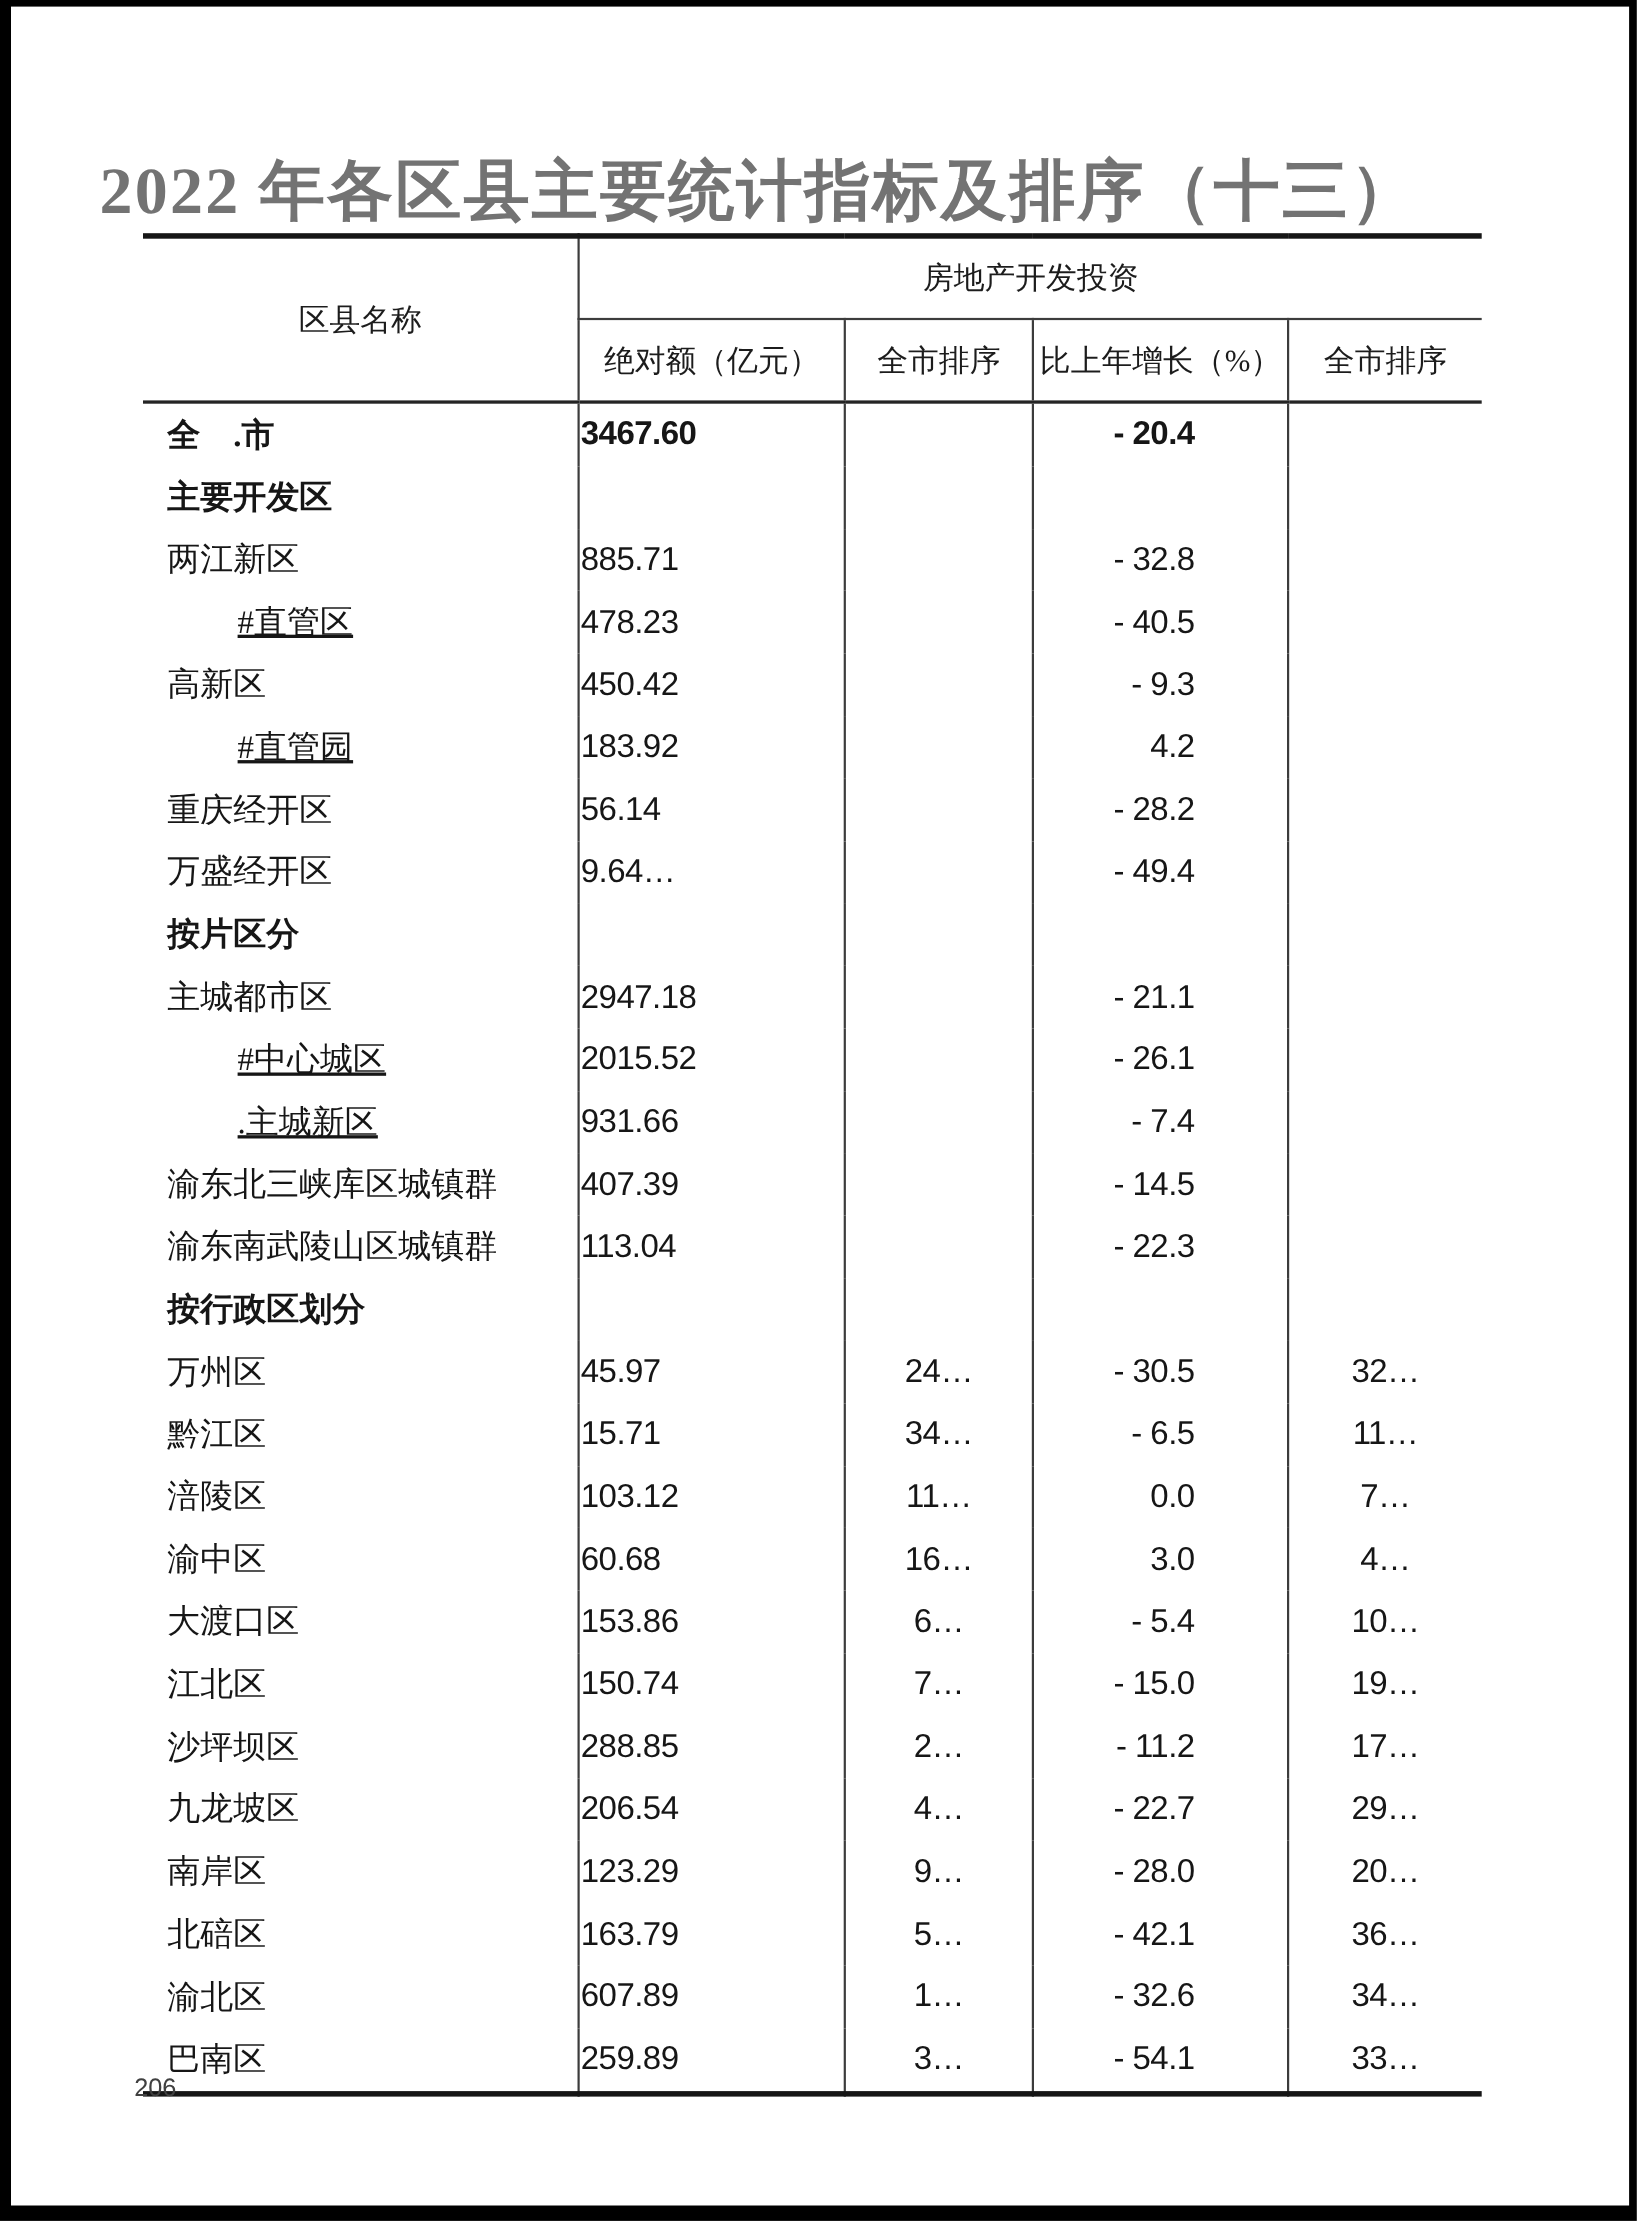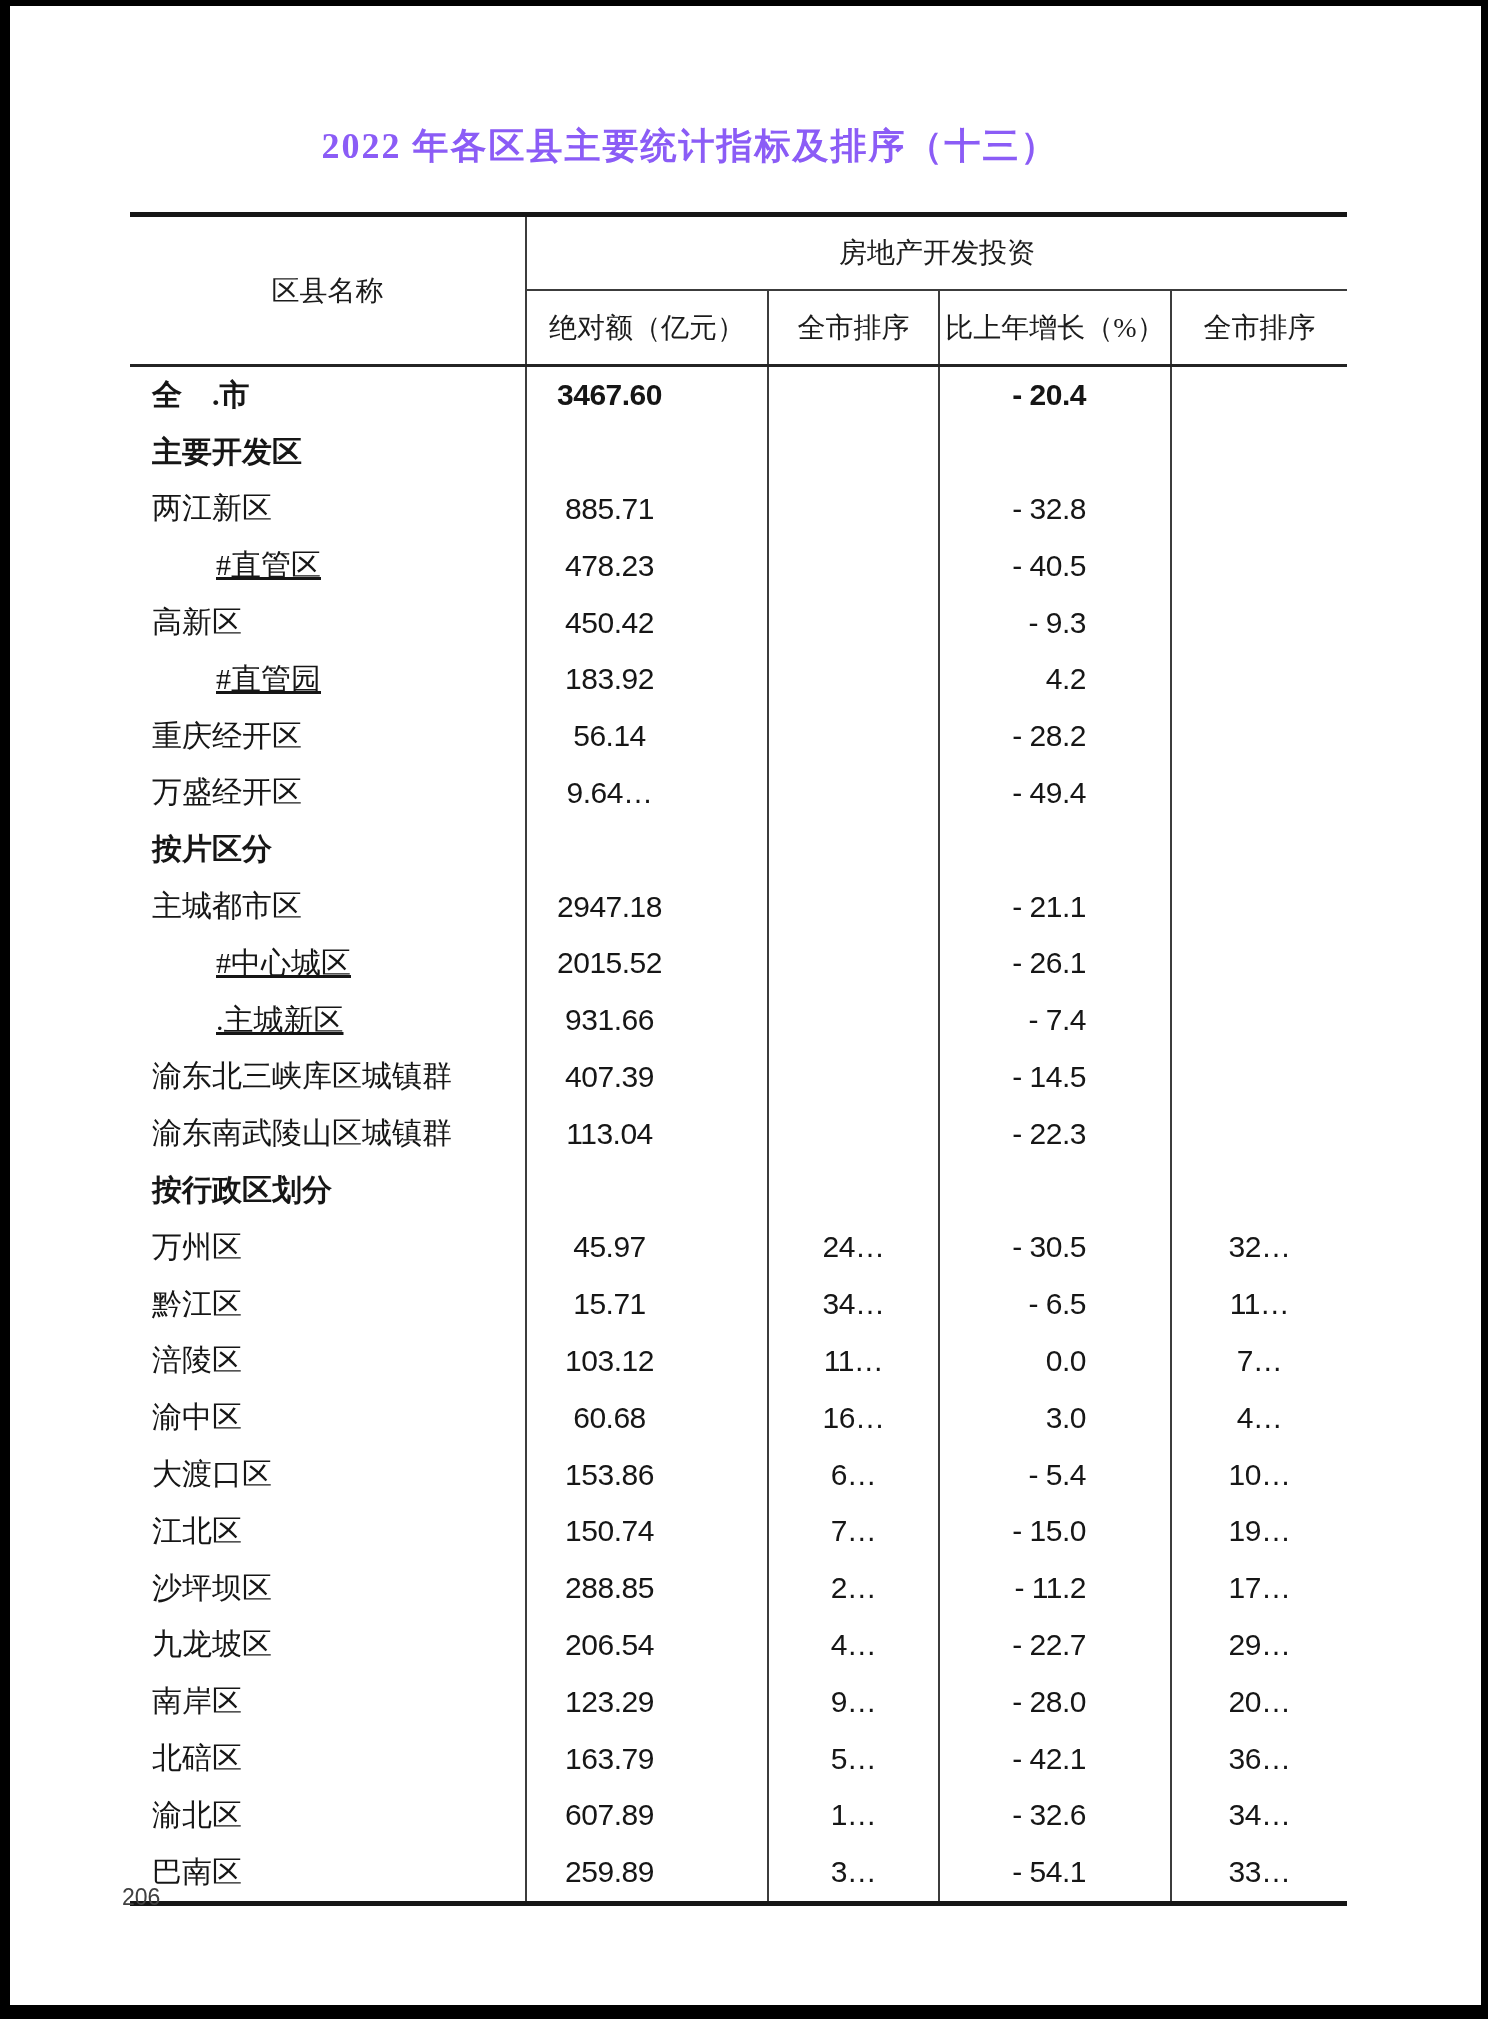--- a/index.html
+++ b/index.html
@@ -11,28 +11,28 @@
   }
   .page {
     position: absolute;
     left: 10px; top: 6px;
     width: 1471px; height: 1999px;
     background: #ffffff;
     overflow: hidden;
   }
   .title {
     position: absolute;
-    left: 60px; top: 116px;
+    left: 60px; top: 128px;
     width: 1240px; margin: 0;
     text-align: center;
     font-family: "Liberation Serif", "DejaVu Serif", serif;
     font-weight: 700;
-    font-size: 36px;
+    font-size: 60px;
     letter-spacing: 2px;
-    color: #8b5cf6;
+    color: #737373;
     white-space: nowrap;
   }
   table.stats-table {
     position: absolute;
     left: 120px; top: 206px;
     width: 1217px;
     border-collapse: collapse;
     table-layout: fixed;
     border-top: 5px solid #161616;
     border-bottom: 5px solid #161616;
@@ -70,21 +70,21 @@
     font-family: "Liberation Serif", "DejaVu Serif", serif;
     text-align: left;
     padding-left: 22px;
   }
   tr.indent td.c-name { padding-left: 86px; text-decoration: underline; }
   td.c-abs, td.c-rank1, td.c-growth, td.c-rank2 {
     font-family: "Liberation Sans", "DejaVu Sans", sans-serif;
     letter-spacing: -0.5px;
     border-left: 2px solid #3c3c3c;
   }
-  td.c-abs   { text-align: center; padding-right: 76px; }
+  td.c-abs   { text-align: left; padding-right: 76px; }
   td.c-rank1 { text-align: center; }
   td.c-growth{ text-align: right; padding-right: 84px; margin-left: 29px; }
   td.c-rank2 { text-align: center; }
   tr.bold td { font-weight: 700; }
   .pageno {
     position: absolute;
     left: 112px; top: 1878px;
     font-family: "Liberation Sans", "DejaVu Sans", sans-serif;
     font-size: 23px;
     color: #404040;

